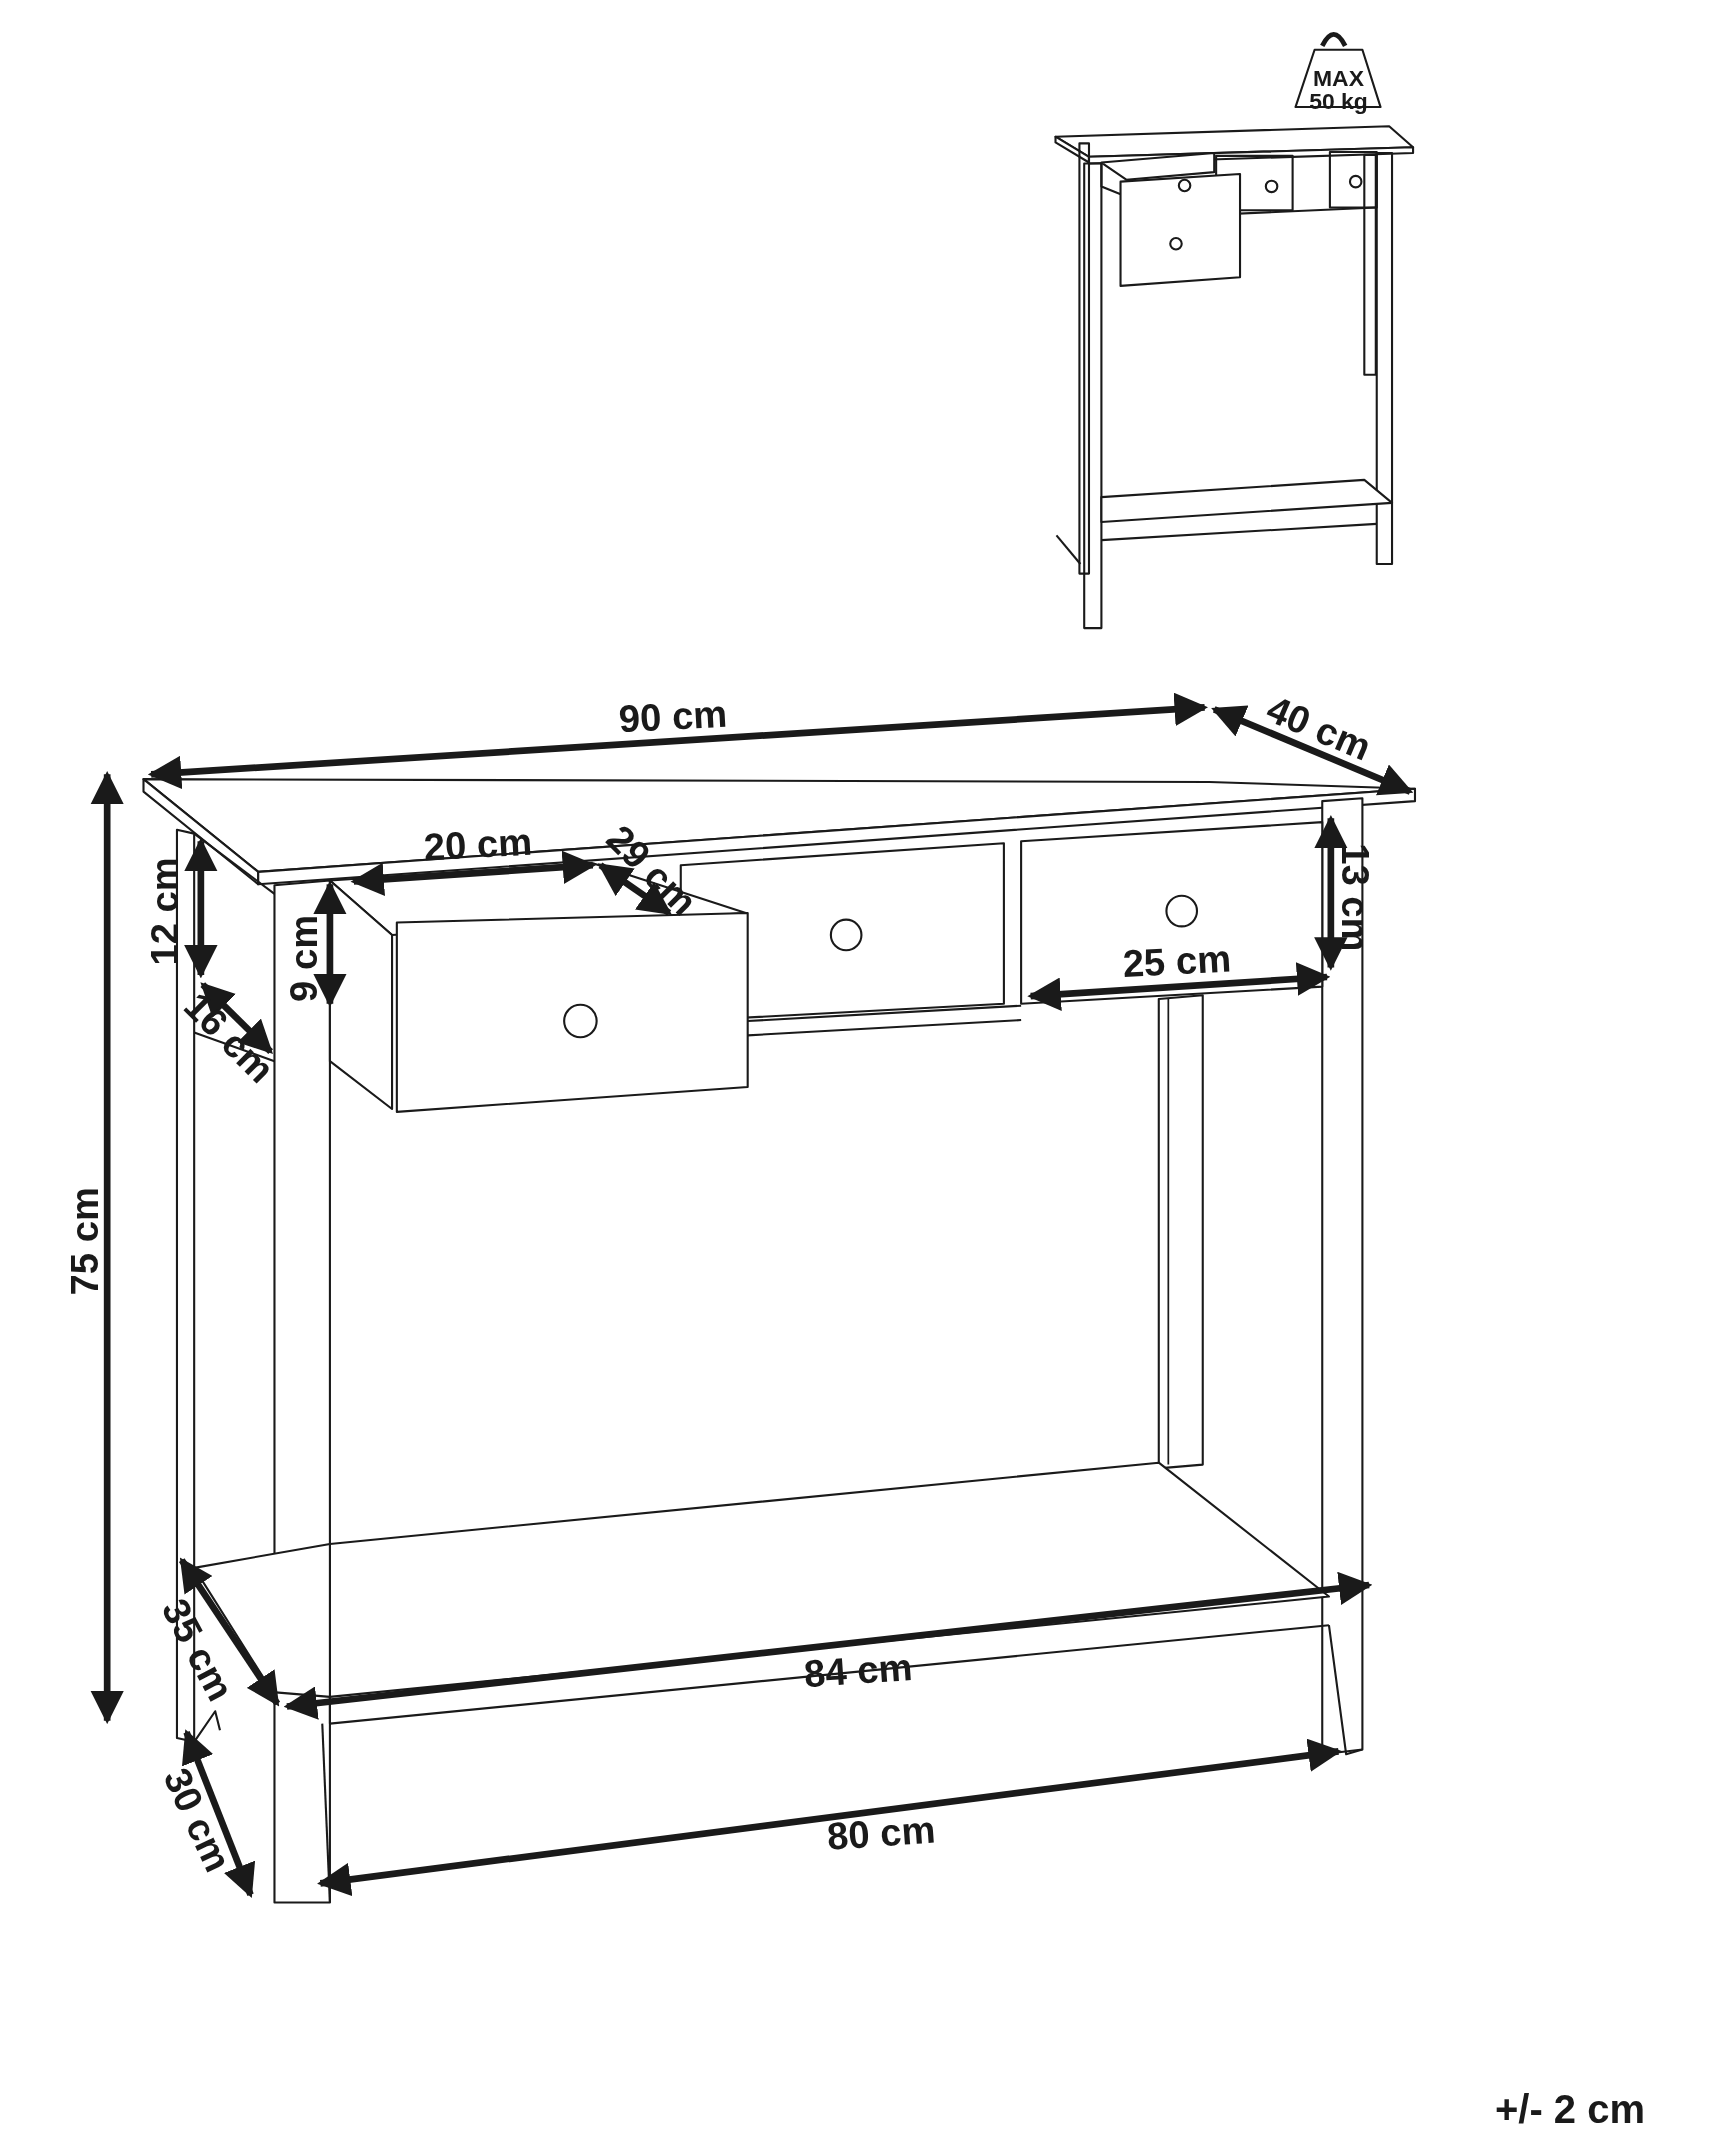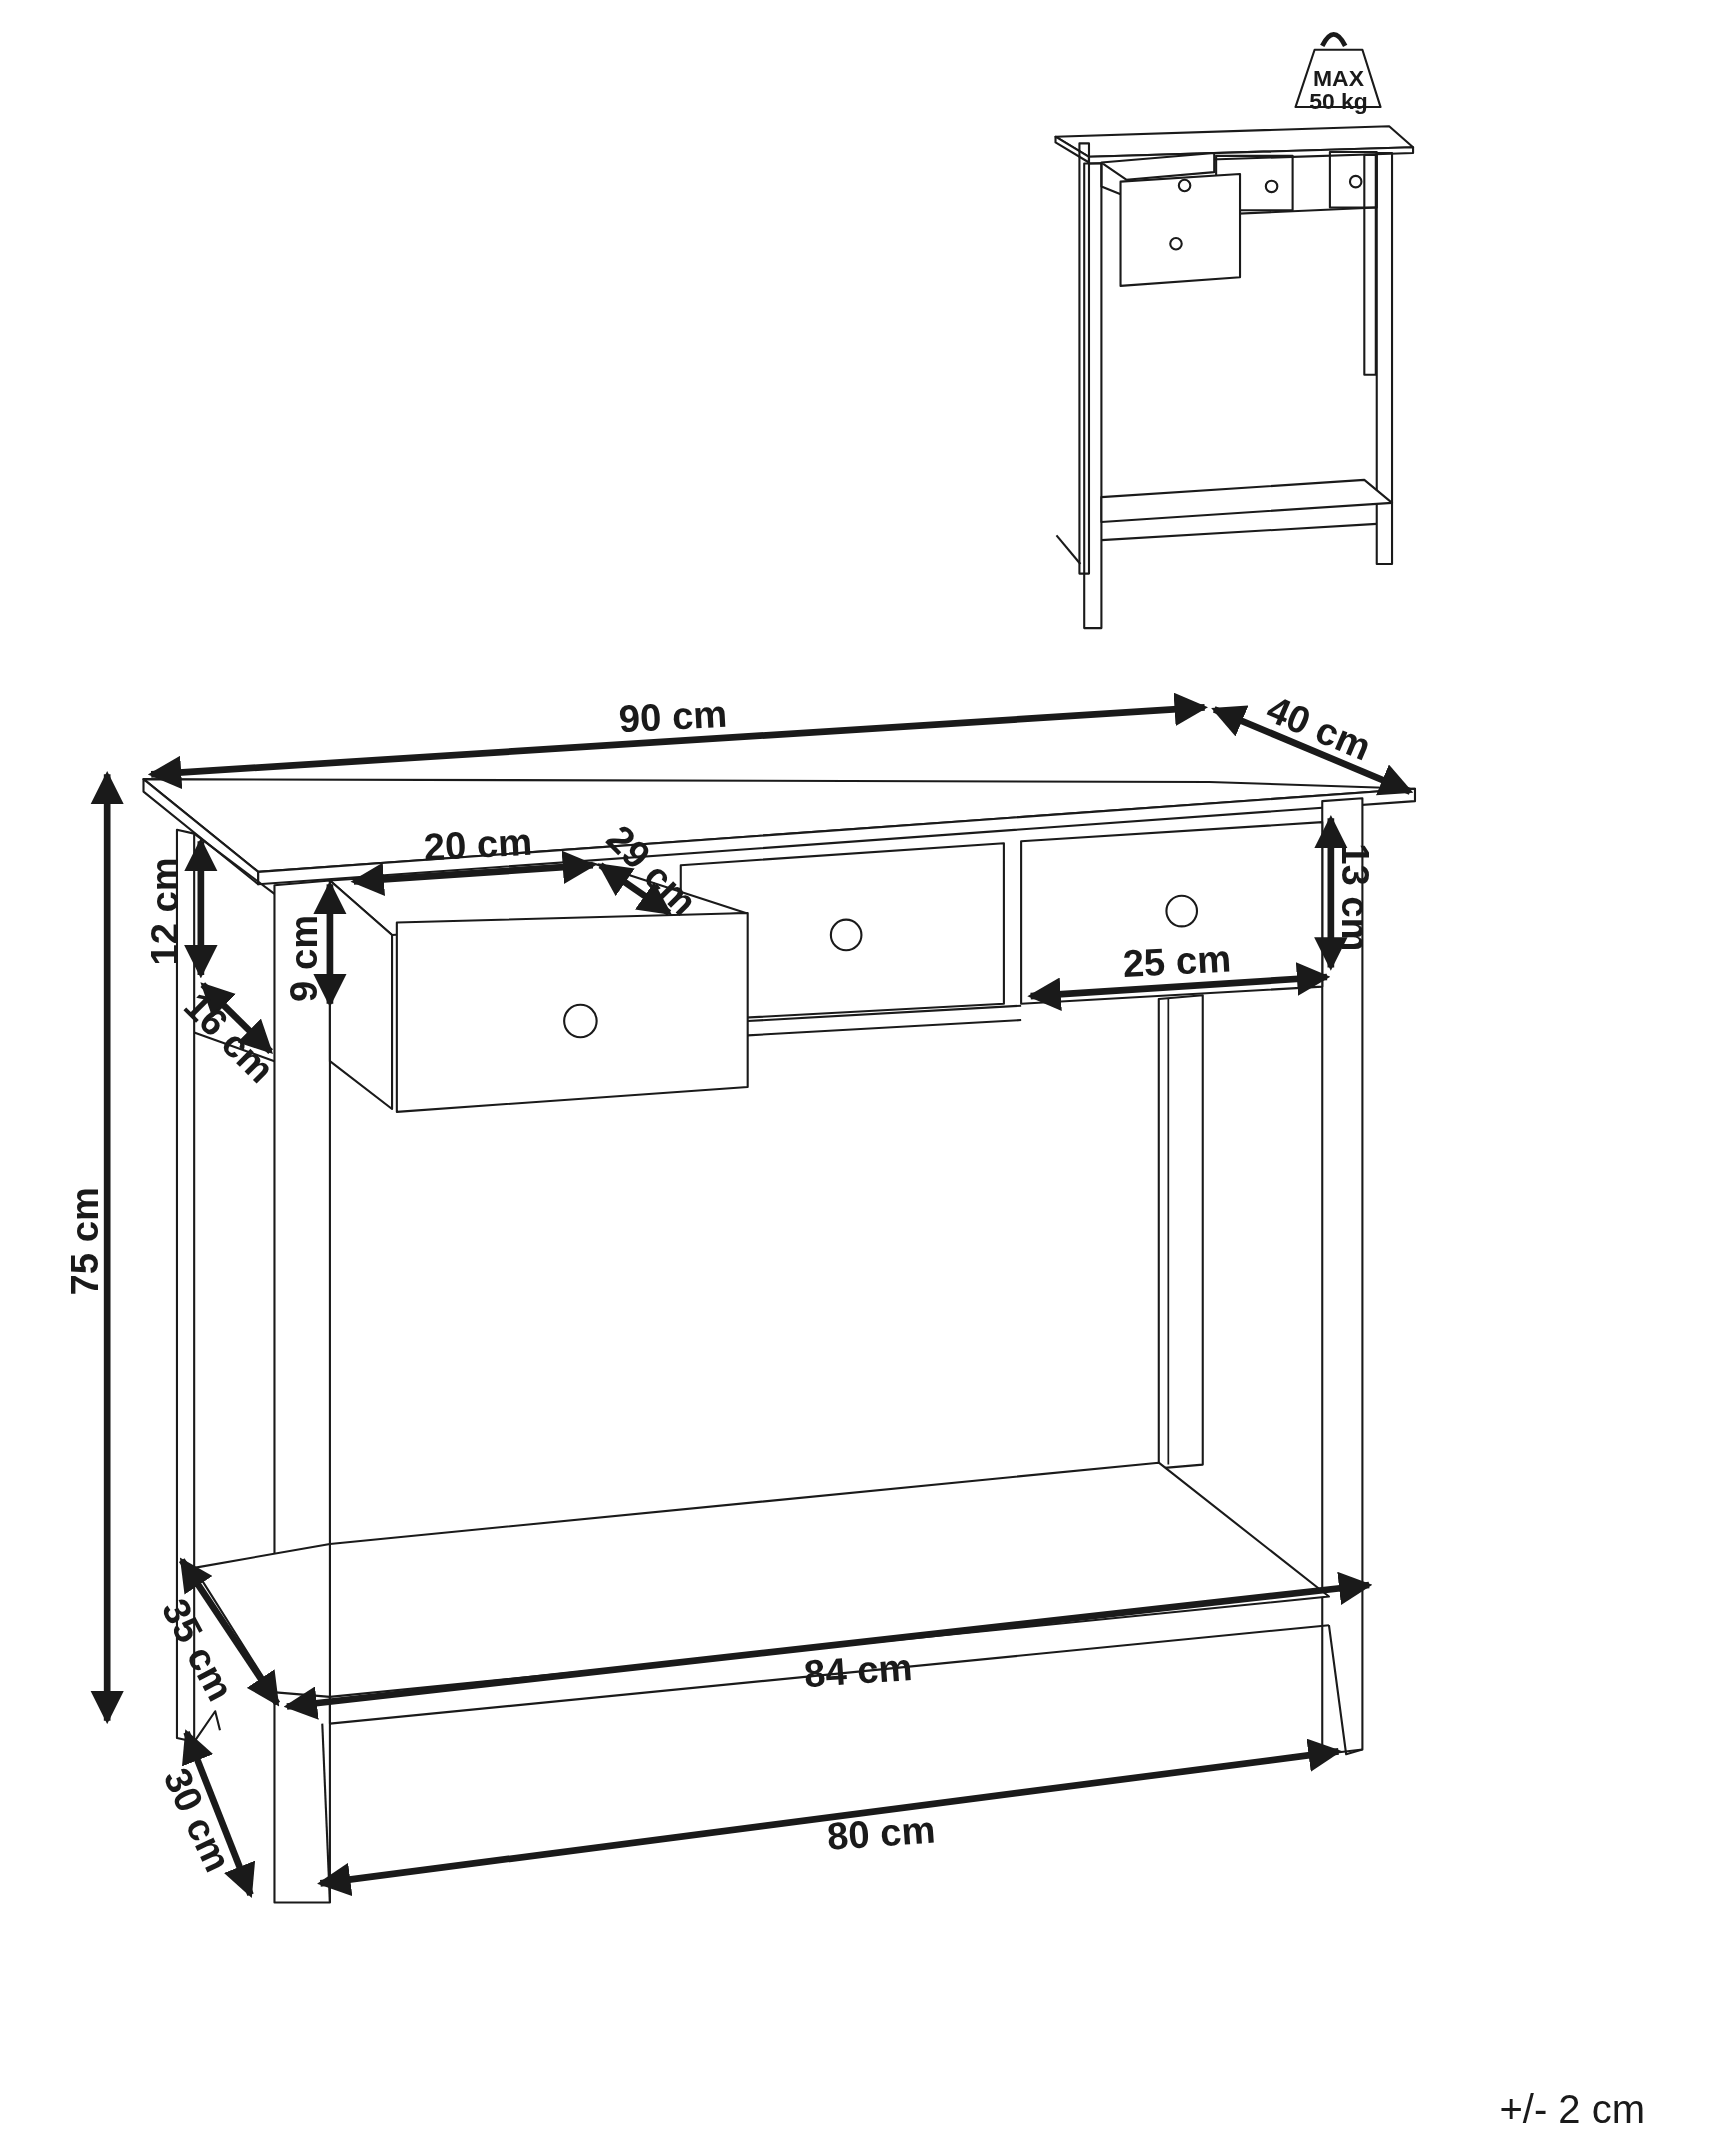--- a/index.html
+++ b/index.html
@@ -4,21 +4,21 @@
 <style>
   html, body { margin: 0; padding: 0; background: #ffffff; }
   body { width: 1721px; height: 2151px; position: relative; overflow: hidden; font-family: "Liberation Sans", "DejaVu Sans", sans-serif; }
   svg { position: absolute; left: 0; top: 0; }
   .ln { fill: none; stroke: #1a1a1a; stroke-width: 2.2; stroke-linejoin: round; }
   .thin { fill: none; stroke: #1a1a1a; stroke-width: 1.8; }
   .fillw { fill: #ffffff; stroke: #1a1a1a; stroke-width: 2.2; stroke-linejoin: round; }
   .dim { fill: none; stroke: #1a1a1a; stroke-width: 7; }
   .lbl { font-family: "Liberation Sans", "DejaVu Sans", sans-serif; font-weight: bold; font-size: 40px; fill: #1a1a1a; }
   .mx { font-family: "Liberation Sans", "DejaVu Sans", sans-serif; font-weight: bold; font-size: 24px; fill: #1a1a1a; }
-  .tol { position: absolute; right: 76px; bottom: 19px; font-weight: normal; font-size: 40px; color: #1a1a1a; font-family: "Liberation Sans", "DejaVu Sans", sans-serif; }
+  .tol { position: absolute; right: 76px; bottom: 19px; font-weight: bold; font-size: 40px; color: #1a1a1a; font-family: "Liberation Sans", "DejaVu Sans", sans-serif; }
 </style>
 </head>
 <body>
 
 <svg width="1721" height="2151" viewBox="0 0 1800 2250">
   <defs>
     <marker id="ah" viewBox="0 0 10 10" refX="9" refY="5" markerWidth="5" markerHeight="5" orient="auto-start-reverse" markerUnits="strokeWidth">
       <path d="M0,0 L10,5 L0,10 z" fill="#1a1a1a"></path>
     </marker>
   </defs>

